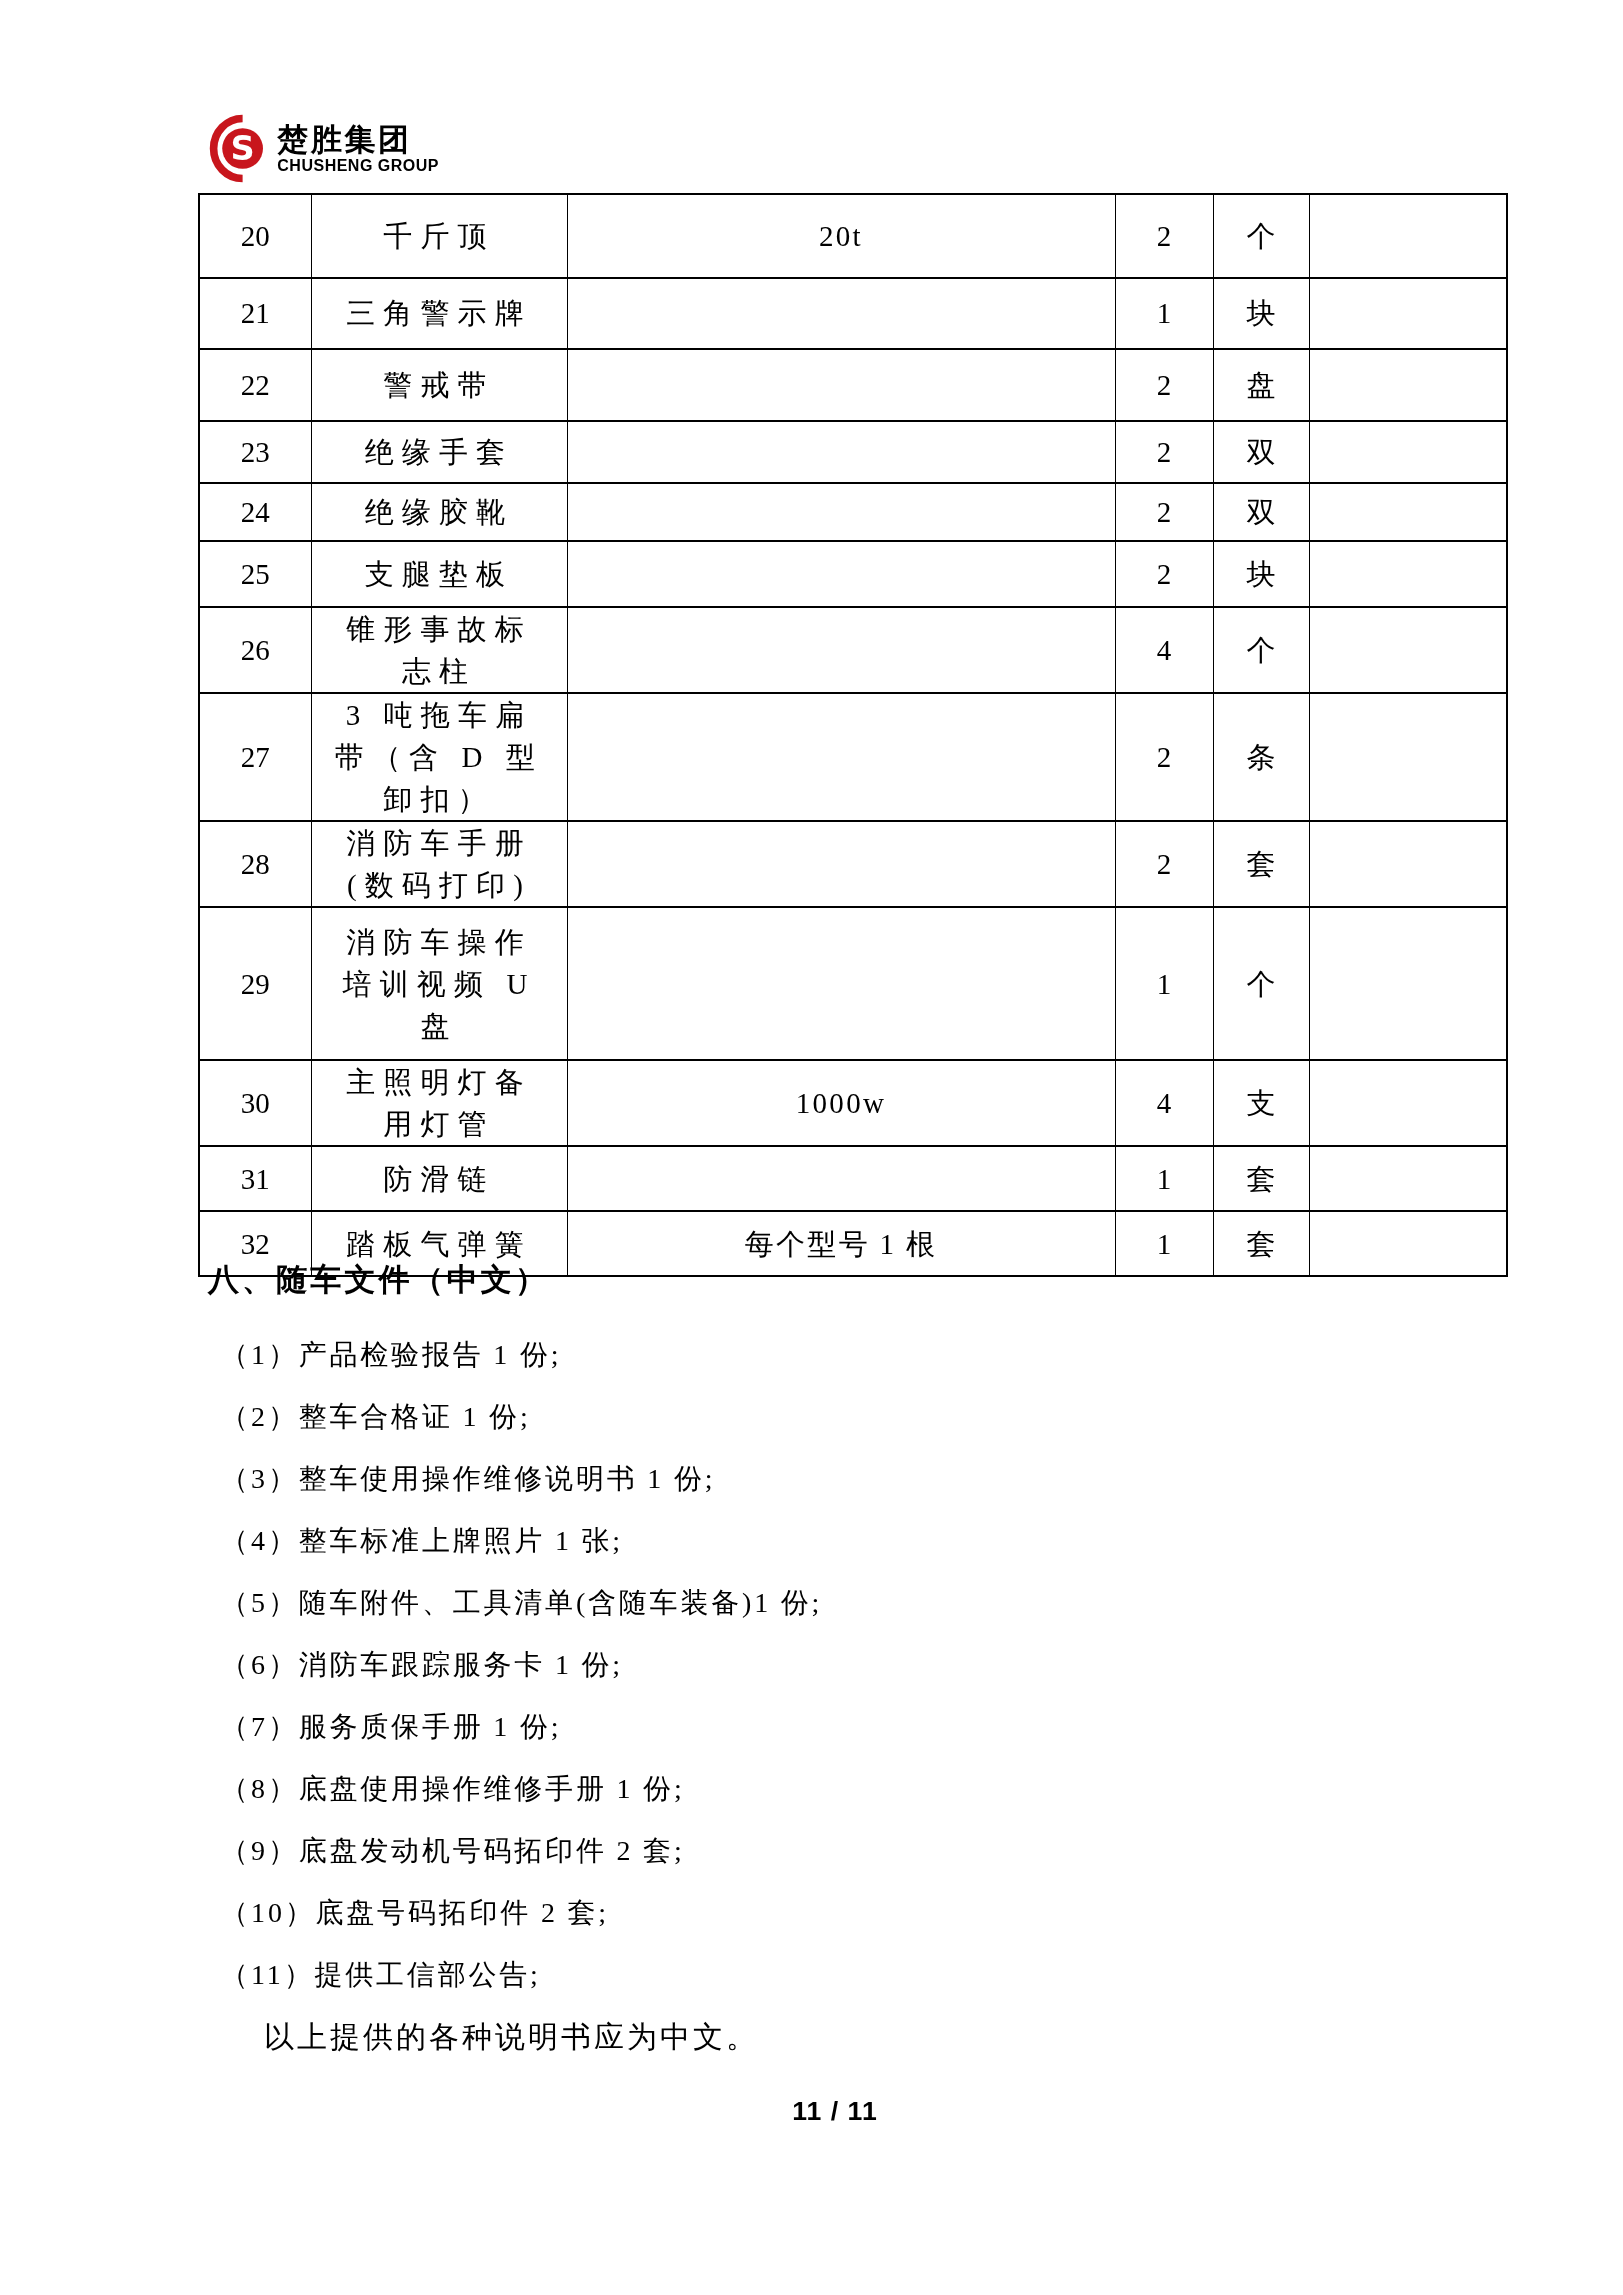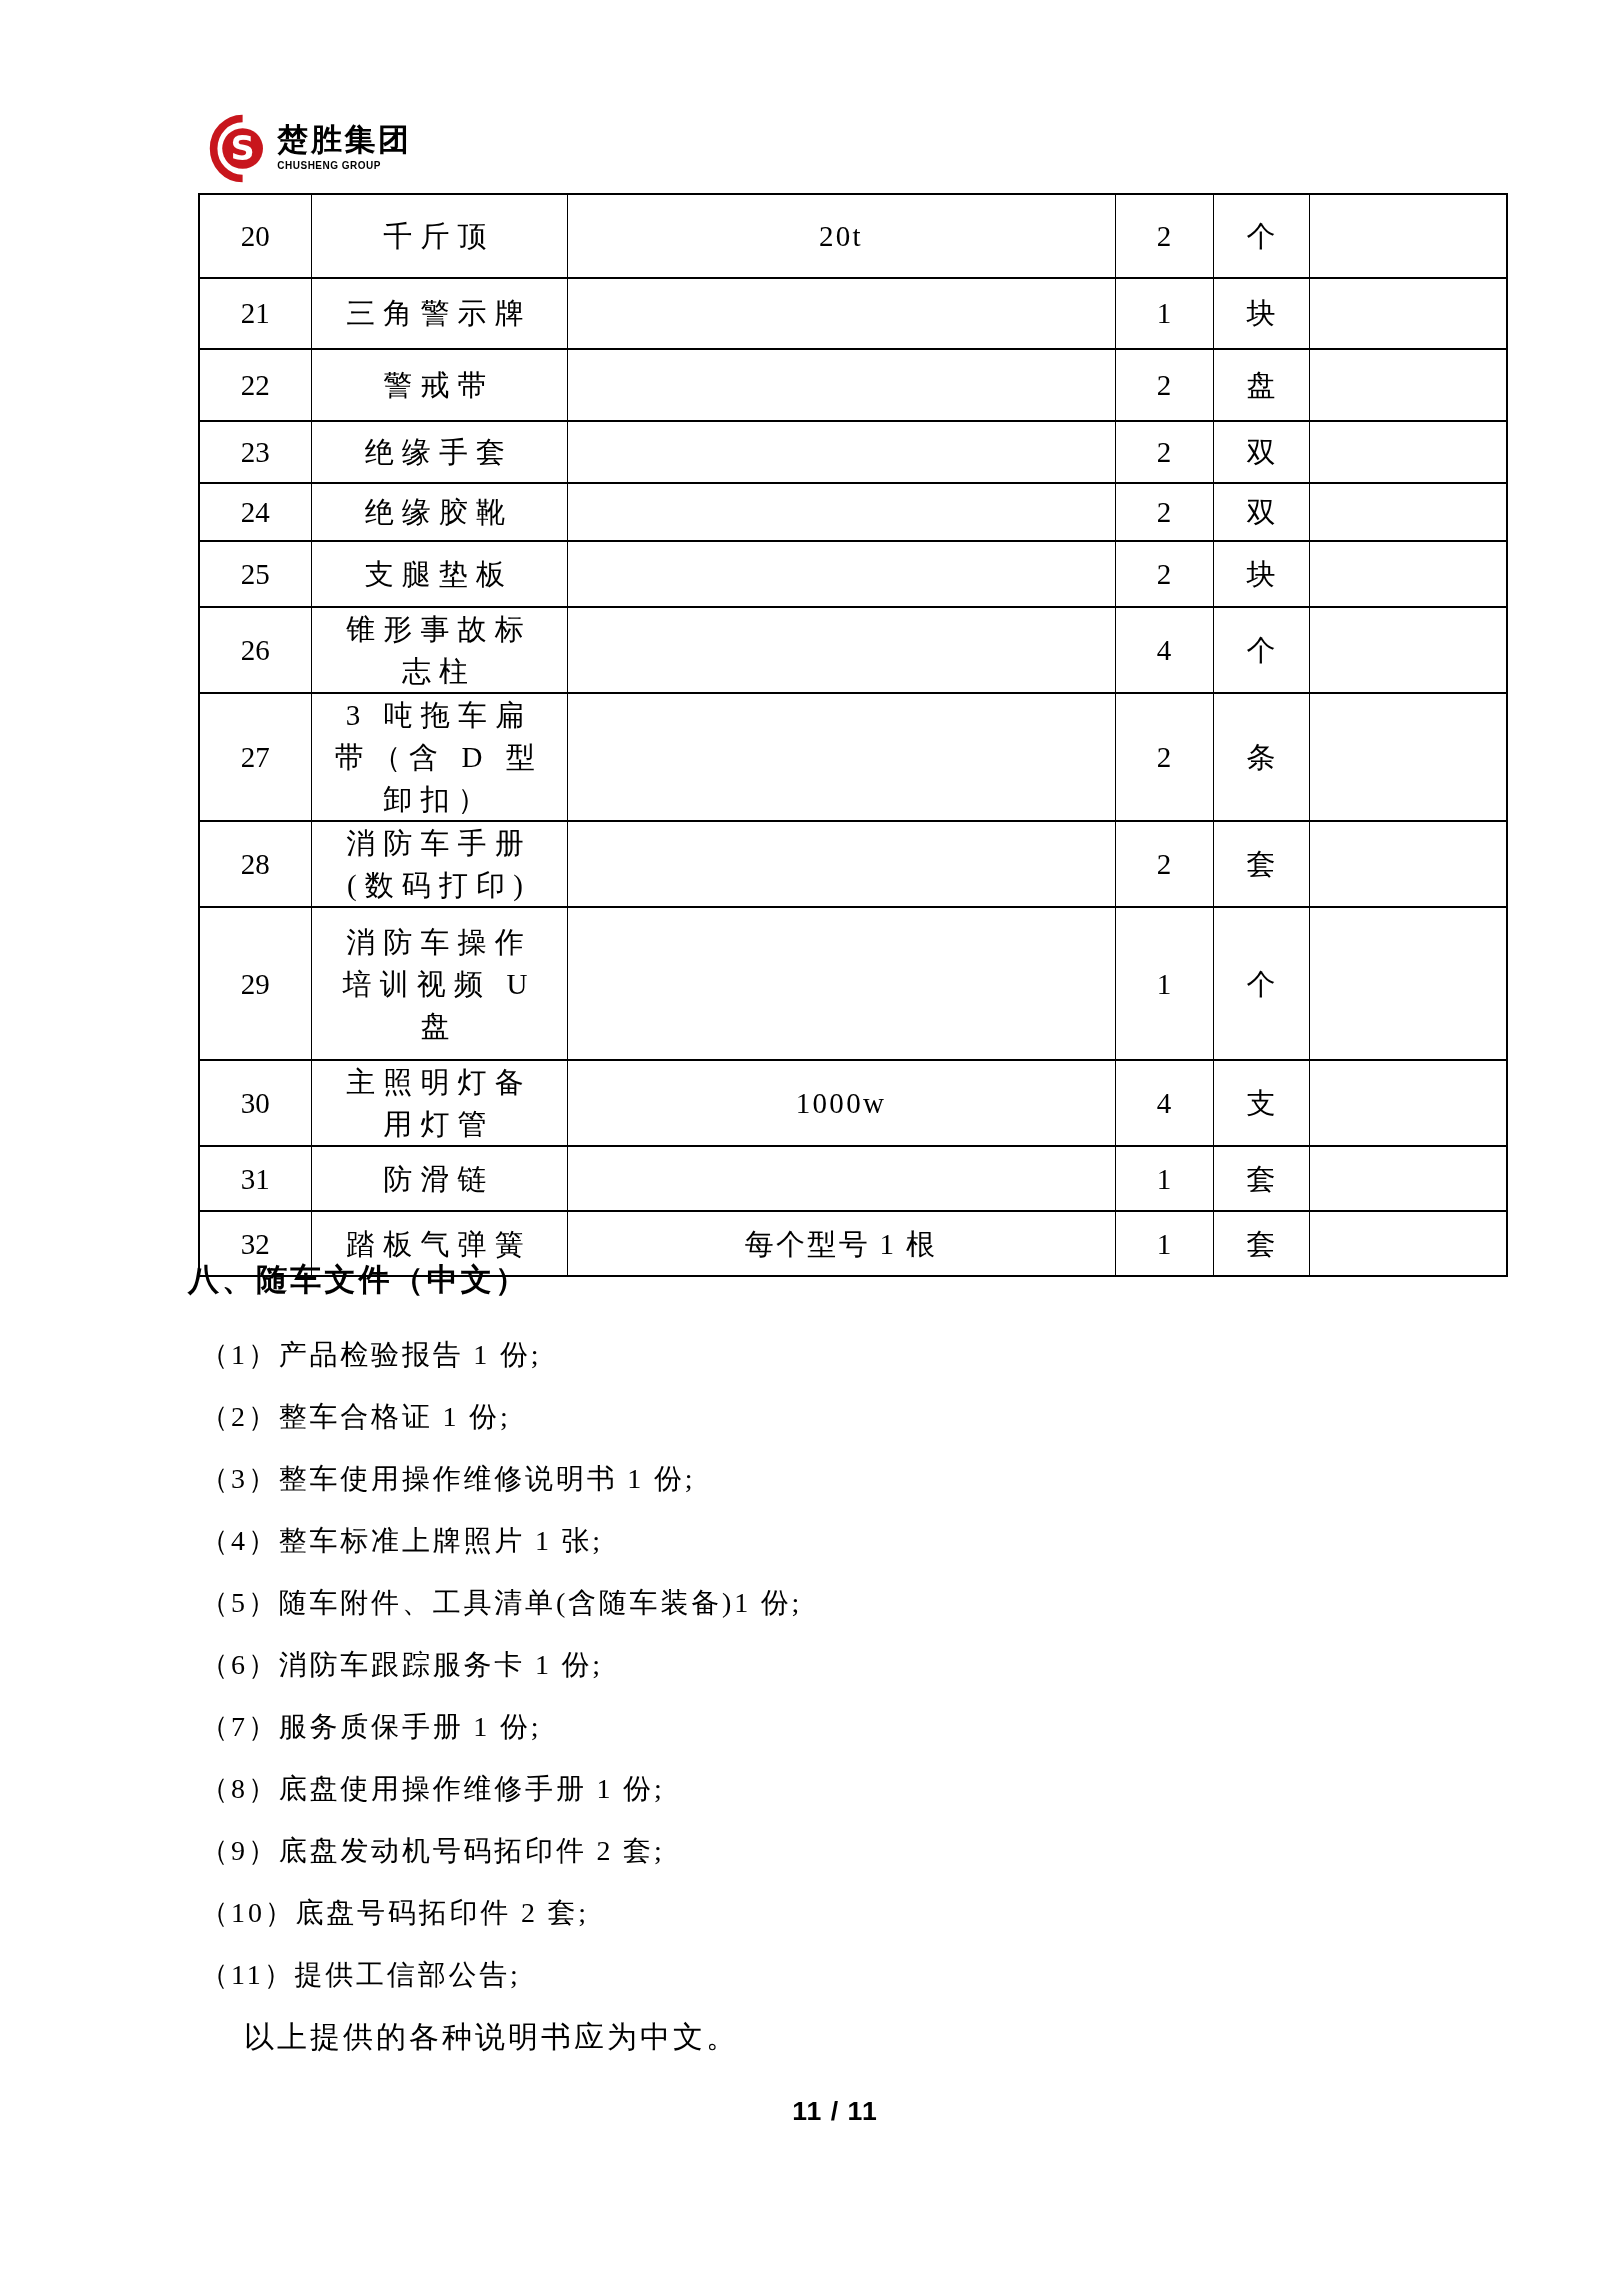--- a/index.html
+++ b/index.html
@@ -6,36 +6,36 @@
   body{
     width:1623px;height:2295px;position:relative;background:#ffffff;
     font-family:"Liberation Serif","DejaVu Serif",serif;color:#000;
     overflow:hidden;
   }
   
   .logo{position:absolute;left:209px;top:111px;display:flex;align-items:center;gap:13.3px;}
   .logo-mark{width:55px;height:75px;}
   .logo-text{display:flex;flex-direction:column;justify-content:flex-start;}
   .logo-cn{font-size:31px;font-weight:bold;letter-spacing:2.6px;line-height:34px;font-family:"Liberation Sans","DejaVu Sans",sans-serif;}
-  .logo-en{font-size:10px;font-weight:bold;letter-spacing:0.5px;line-height:17.4px;font-family:"Liberation Sans","DejaVu Sans",sans-serif;}
+  .logo-en{font-size:16px;font-weight:bold;letter-spacing:0.5px;line-height:17.4px;font-family:"Liberation Sans","DejaVu Sans",sans-serif;}
   
   table.equip{
     position:absolute;left:198px;top:193px;width:1309px;
     border-collapse:collapse;table-layout:fixed;border:2px solid #000;
   }
   table.equip td{
     border:1px solid #000;border-top-width:2px;border-bottom-width:2px;
     text-align:center;vertical-align:middle;font-size:29px;line-height:1.45;
     padding:0 4.1px;box-sizing:border-box;overflow:hidden;
   }
   td.c-name{letter-spacing:0.28em;white-space:pre-line;line-height:1.55;}
   td.c-spec{white-space:pre-line;letter-spacing:0.08em;margin-left:36px;}
   td.spec-top{vertical-align:top;padding-top:2px;}
   
-  .section{position:absolute;left:188px;top:1259px;width:1329px;}
+  .section{position:absolute;left:208px;top:1259px;width:1329px;}
   .section-heading{
     font-size:31px;font-weight:bold;letter-spacing:3.1px;line-height:41px;
     margin:0 0 23.5px 0;
   }
   .doc-item{font-size:28px;line-height:62px;letter-spacing:0.10em;padding-left:12.3px;}
   .footnote{font-size:30px;line-height:62px;letter-spacing:0.10em;padding-left:56px;}
   
   .pagenum{
     position:absolute;top:2096px;left:0;width:100%;text-align:center;
     font-family:"Liberation Sans","DejaVu Sans",sans-serif;

